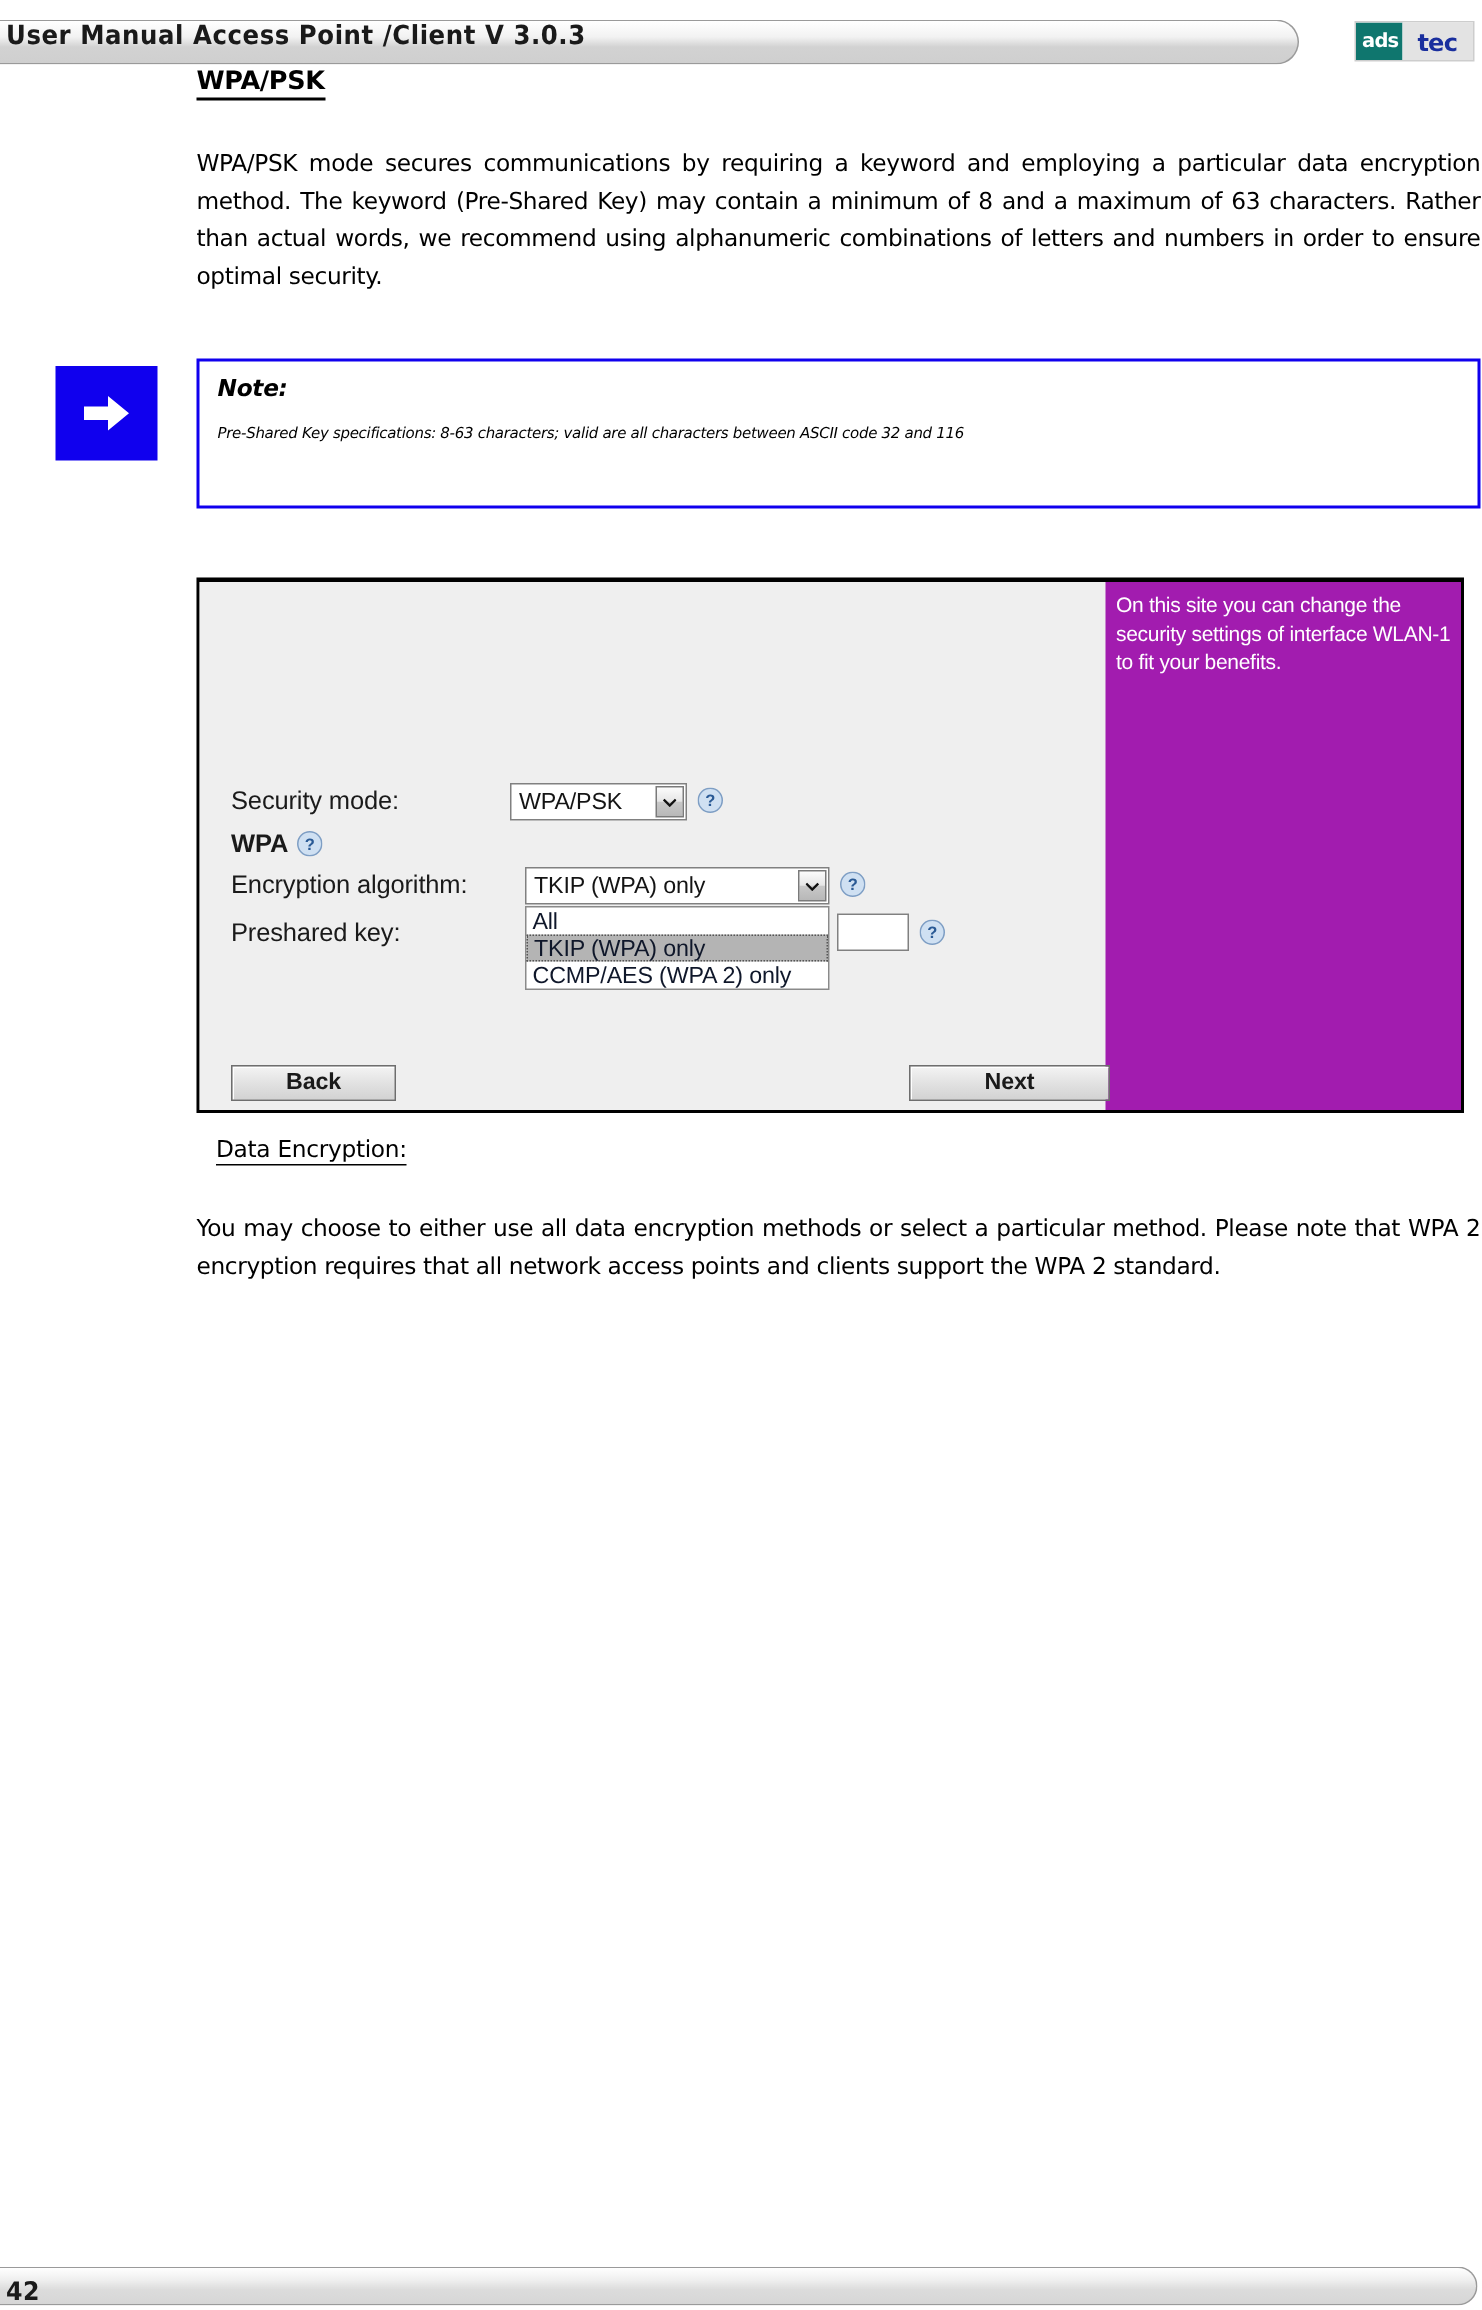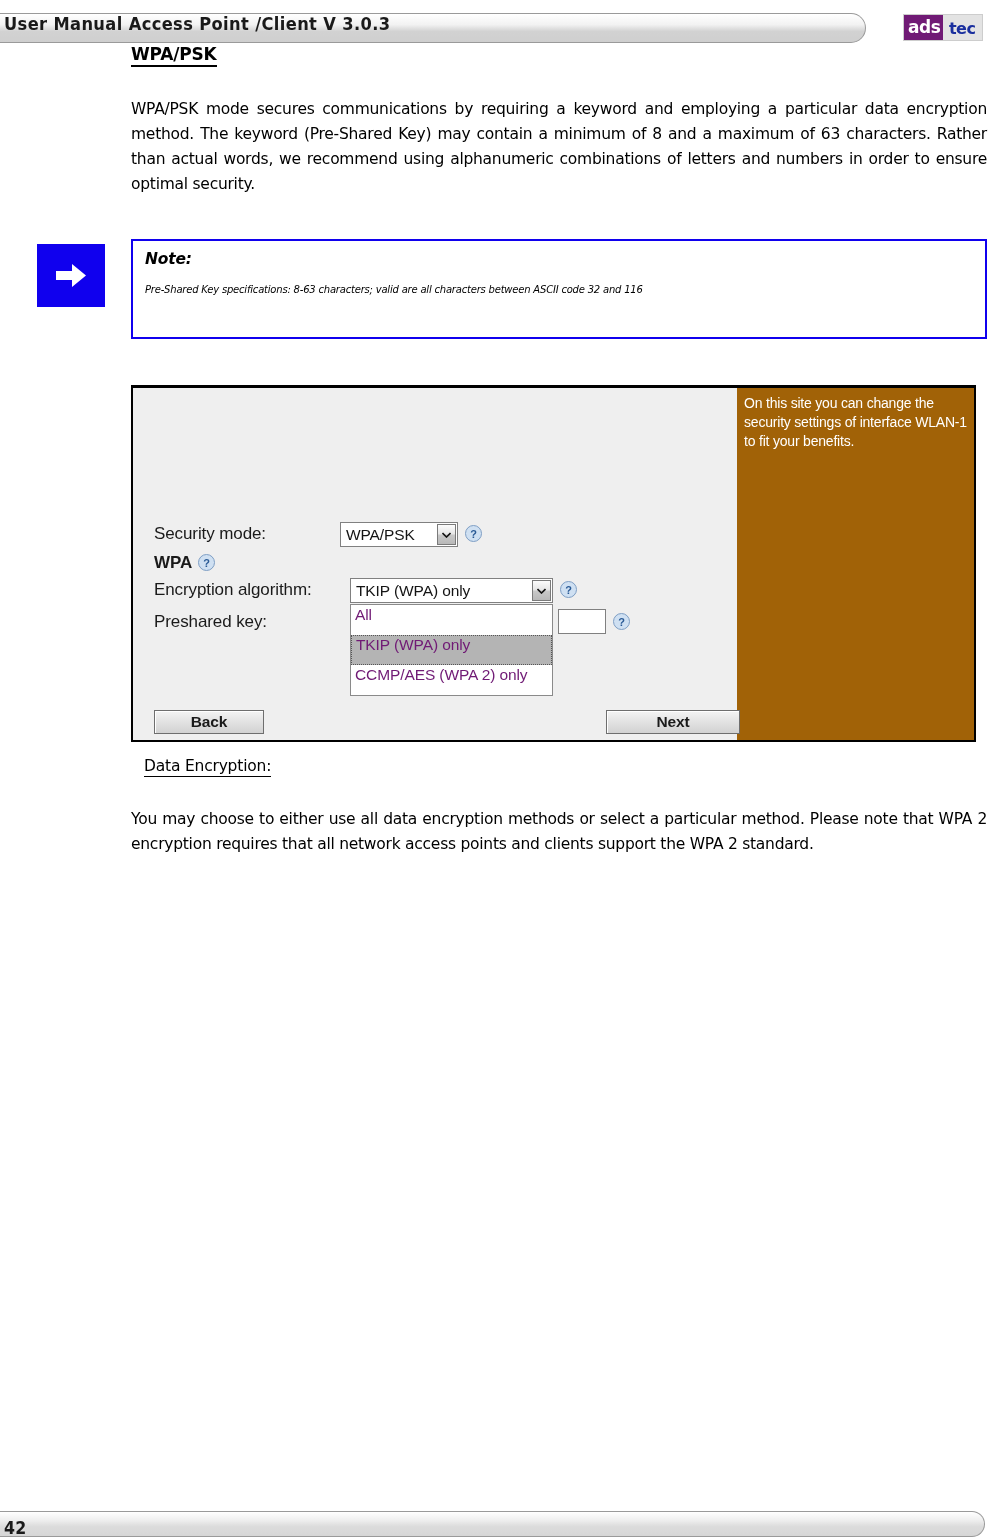--- a/index.html
+++ b/index.html
@@ -56,25 +56,25 @@
     width: 80px;
     height: 27px;
     background: #ffffff;
     border: 1px solid #cdcdcd;
     box-sizing: border-box;
     display: flex;
     align-items: stretch;
     overflow: hidden;
   }
   .logo-ads {
-    background: #701a75;
+    background: #0f766e;
     color: #ffffff;
     font-family: "DejaVu Sans", sans-serif;
     font-weight: bold;
-    font-size: 17px;
+    font-size: 13px;
     letter-spacing: -0.5px;
     line-height: 25px;
     padding: 0 3px 0 4px;
     flex: 0 0 auto;
   }
   .logo-tec {
     background: #e3e3e3;
     color: #1a2f9e;
     font-family: "DejaVu Sans", sans-serif;
     font-weight: bold;
@@ -177,21 +177,21 @@
     left: 0; top: 0;
     width: 604px;
     height: 100%;
     background: #efefef;
   }
   .ss-sidebar {
     position: absolute;
     right: 0; top: 0;
     width: 237px;
     height: 100%;
-    background: #a16207;
+    background: #a21caf;
     padding: 6px 7px 0 7px;
     box-sizing: border-box;
   }
   .ss-sidebar-text {
     font-family: "Liberation Sans", sans-serif;
     font-size: 14px;
     line-height: 19px;
     color: #ffffff;
     letter-spacing: -0.2px;
   }
@@ -276,22 +276,22 @@
     position: absolute;
     background: #ffffff;
     border: 1px solid #8a8a8a;
     box-sizing: border-box;
     z-index: 20;
     padding: 0;
   }
   .ss-dd-option {
     font-family: "Liberation Sans", sans-serif;
     font-size: 15.5px;
-    color: #701a75;
-    height: 30px;
+    color: #0f172a;
+    height: 18px;
     line-height: 20px;
     padding-left: 4px;
     white-space: nowrap;
     letter-spacing: -0.1px;
   }
   .ss-dd-option.selected {
     background: #b4b4b4;
     border: 1px dotted #555;
     box-sizing: border-box;
     line-height: 18px;

